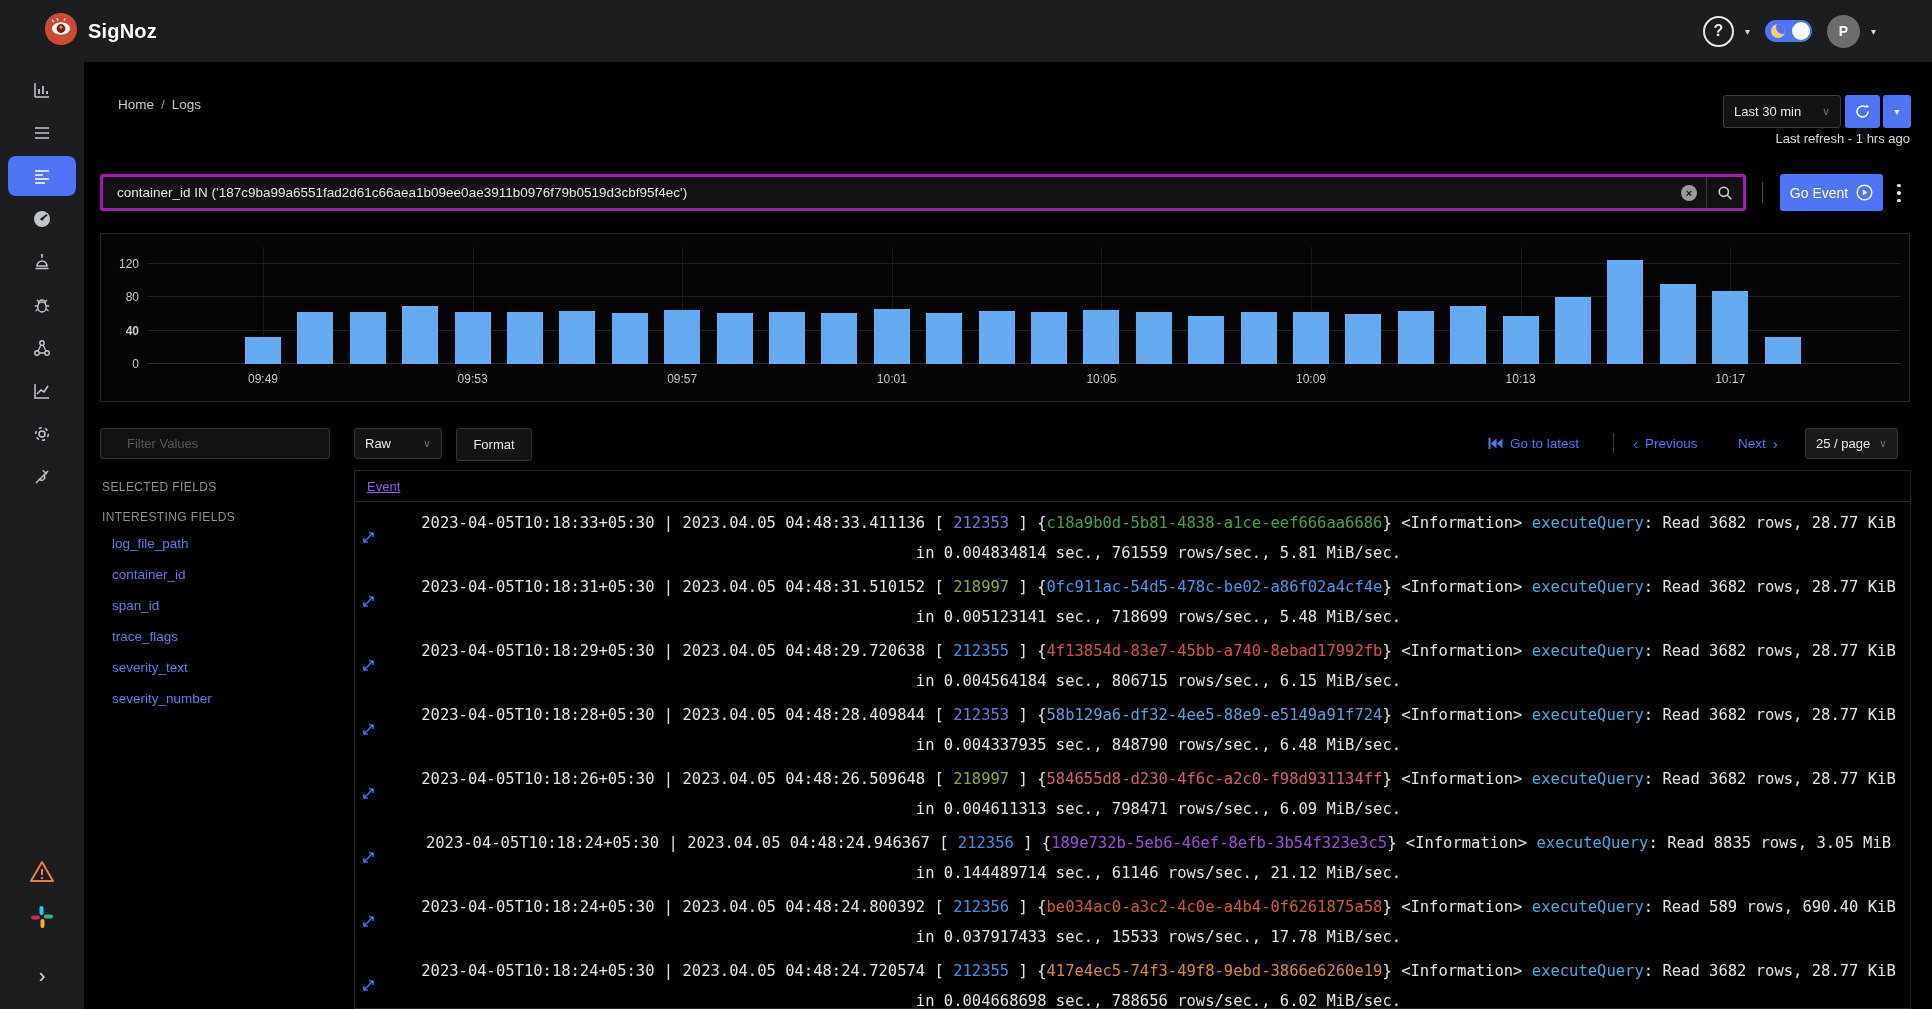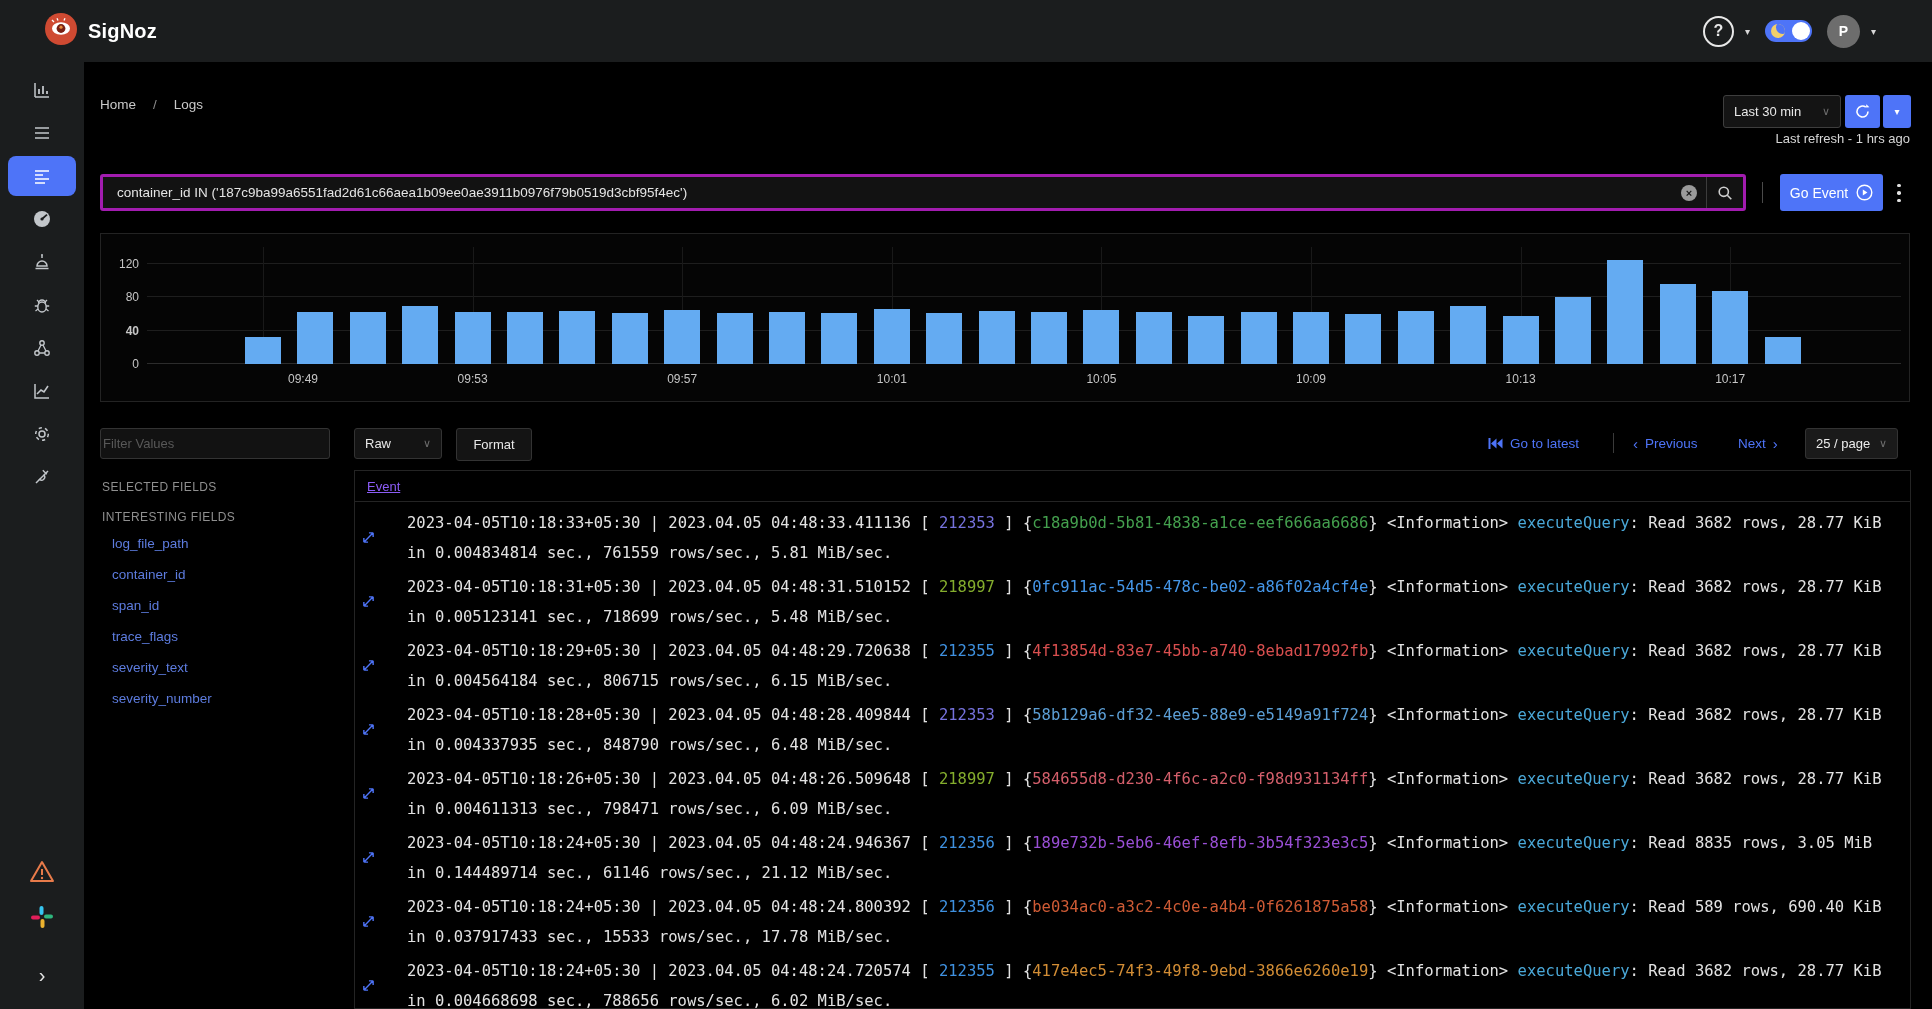--- a/index.html
+++ b/index.html
@@ -21,21 +21,21 @@
   .avatar{width:33px;height:33px;border-radius:50%;background:#6d6d6d;display:flex;align-items:center;
           justify-content:center;color:#fff;font-size:14px;font-weight:bold;}
   
   .sidenav{position:absolute;left:0;top:62px;width:84px;bottom:0;background:#1b1d1e;
            display:flex;flex-direction:column;align-items:center;padding-top:8px;box-sizing:border-box;}
   .nav-item{width:68px;height:40px;border-radius:8px;display:flex;align-items:center;justify-content:center;margin-bottom:3px;}
   .nav-item.active{background:#4E74F8;}
   .nav-bottom{margin-top:auto;display:flex;flex-direction:column;align-items:center;gap:16px;padding-bottom:22px;}
   .collapse-chev{color:#e6e6e6;font-size:20px;margin-top:14px;}
   
-  .breadcrumb{position:absolute;left:100px;top:97px;font-size:13.5px;color:#c9c9c9;display:flex;gap:17px;}
+  .breadcrumb{position:absolute;left:118px;top:97px;font-size:13.5px;color:#c9c9c9;display:flex;gap:7px;}
   .crumb-sep{color:#8b8b8b;}
   .time-select{position:absolute;left:1723px;top:95px;width:118px;height:33px;background:#141414;
                border:1px solid #3e3e3e;border-radius:3px;display:flex;align-items:center;
                justify-content:space-between;padding:0 10px;box-sizing:border-box;font-size:13px;color:#e8e8e8;}
   .sel-caret{color:#6e6e6e;font-size:11px;}
   .refresh-btn{position:absolute;left:1845px;top:95px;width:35px;height:33px;background:#4E74F8;
                border-radius:3px;display:flex;align-items:center;justify-content:center;}
   .range-caret-btn{position:absolute;left:1883px;top:95px;width:28px;height:33px;background:#4E74F8;
                border-radius:3px;display:flex;align-items:center;justify-content:center;color:#fff;font-size:10px;}
   .last-refresh{position:absolute;right:22px;top:131px;font-size:13px;color:#d6d6d6;}
@@ -57,21 +57,21 @@
                background:#050505;box-sizing:border-box;}
   .plot{position:absolute;left:46px;right:8px;top:13px;bottom:37px;}
   .hgrid{position:absolute;left:0;right:0;height:1px;background:#1e1e1e;}
   .hgrid.axisline{background:#2c2c2c;}
   .vgrid{position:absolute;top:0;bottom:0;width:1px;background:#191919;}
   .ylab{position:absolute;right:calc(100% + 8px);font-size:12px;color:#c6c6c6;width:30px;text-align:right;}
   .bar{position:absolute;bottom:0;width:36px;background:#64abf2;}
   .xlab{position:absolute;top:calc(100% + 8px);transform:translateX(-50%);font-size:12px;color:#c6c6c6;}
   
   .filter-input{position:absolute;left:100px;top:428px;width:230px;height:31px;background:#121212;
-                border:1px solid #333;border-radius:3px;display:flex;align-items:center;padding:0 2px;
+                border:1px solid #333;border-radius:3px;display:flex;align-items:center;padding:0 26px;
                 box-sizing:border-box;font-size:13px;color:#585858;}
   .raw-select{position:absolute;left:354px;top:428px;width:88px;height:31px;background:#141414;border:1px solid #333;
               border-radius:3px;display:flex;align-items:center;justify-content:space-between;padding:0 10px;
               box-sizing:border-box;font-size:13px;color:#e8e8e8;}
   .format-btn{position:absolute;left:456px;top:428px;width:74px;height:31px;background:#141414;border:1px solid #333;
               border-radius:3px;display:flex;align-items:center;justify-content:center;font-size:13px;color:#e8e8e8;}
   .latest-link{position:absolute;left:1488px;top:428px;height:31px;display:flex;align-items:center;gap:7px;
                color:#4E74F8;font-size:13.5px;}
   .toolbar-sep{position:absolute;left:1613px;top:433px;width:1px;height:20px;background:#3a3a3a;}
   .prev-link{position:absolute;left:1633px;top:428px;height:31px;display:flex;align-items:center;gap:7px;color:#4E74F8;font-size:13.5px;}
@@ -84,21 +84,21 @@
   .fields-col{position:absolute;left:102px;top:480px;width:240px;}
   .fields-title{font-size:12px;color:#8f8f8f;letter-spacing:.4px;margin:0 0 4px 0;}
   .fields-title.second{margin-top:16px;}
   .field-item{font-size:13.5px;color:#5d7cdf;padding:8px 0 8px 10px;}
   
   .event-panel{position:absolute;left:354px;top:470px;width:1557px;height:539px;border:1px solid #242424;
                background:#000;box-sizing:border-box;overflow:hidden;}
   .event-header{height:30px;border-bottom:1px solid #242424;display:flex;align-items:center;padding:0 12px;
                 font-size:13px;color:#8b5cf6;text-decoration:underline;}
   .log-rows{font-family:"DejaVu Sans Mono",monospace;font-size:15.5px;color:#e2e2e2;padding-top:2px;}
-  .log-row{position:relative;height:64px;padding:5px 0 0 52px;box-sizing:border-box;white-space:pre;}
+  .log-row{position:relative;height:64px;padding:5px 0 0 52px;box-sizing:border-box;white-space:pre;text-align:center;}
   .log-line{height:29.5px;line-height:29.5px;}
   .expand-ic{position:absolute;left:7px;top:26px;}
   .fn{color:#4aa8d8;}
 </style>
 </head>
 <body>
 
 <div class="screen">
 
   <div class="topbar">
@@ -305,21 +305,21 @@
           <div class="bar" style="left: 1250.8px; height: 53px; background: rgb(100, 171, 242);"></div>
           <div class="bar" style="left: 1303.2px; height: 58px; background: rgb(100, 171, 242);"></div>
           <div class="bar" style="left: 1355.6px; height: 48px; background: rgb(100, 171, 242);"></div>
           <div class="bar" style="left: 1408px; height: 67px; background: rgb(100, 171, 242);"></div>
           <div class="bar" style="left: 1460.4px; height: 104px; background: rgb(100, 171, 242);"></div>
           <div class="bar" style="left: 1512.8px; height: 80px; background: rgb(100, 171, 242);"></div>
           <div class="bar" style="left: 1565.2px; height: 73px; background: rgb(100, 171, 242);"></div>
           <div class="bar" style="left: 1617.6px; height: 27px; background: rgb(100, 171, 242);"></div>
         </div>
       <div>
-          <div class="xlab" style="left: 116px; margin-left: 40px;">09:49</div>
+          <div class="xlab" style="left: 116px;">09:49</div>
           <div class="xlab" style="left: 325.6px;">09:53</div>
           <div class="xlab" style="left: 535.2px;">09:57</div>
           <div class="xlab" style="left: 744.8px;">10:01</div>
           <div class="xlab" style="left: 954.4px;">10:05</div>
           <div class="xlab" style="left: 1164px;">10:09</div>
           <div class="xlab" style="left: 1373.6px;">10:13</div>
           <div class="xlab" style="left: 1583.2px;">10:17</div>
         </div>
     </div>
   </div>

